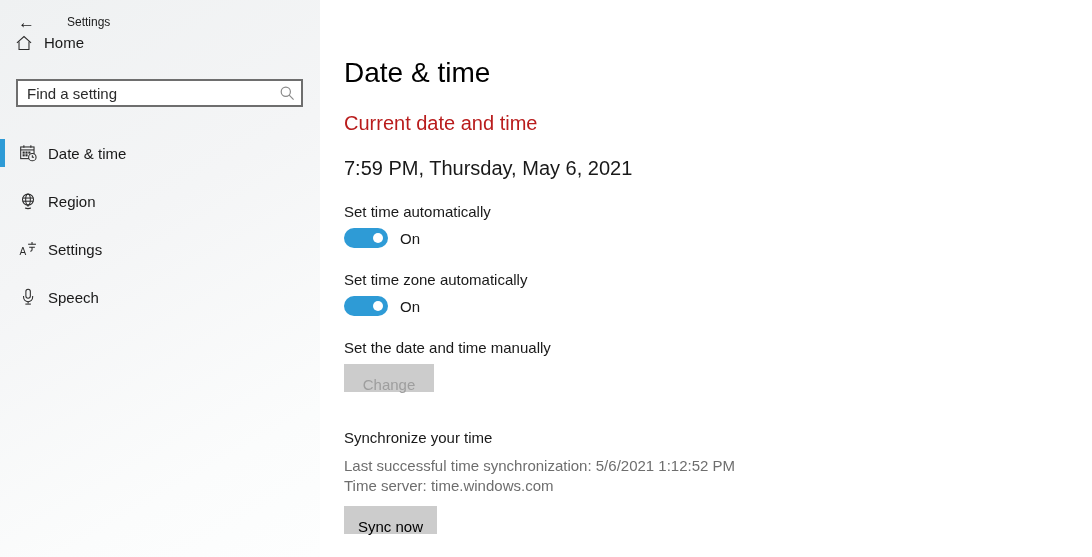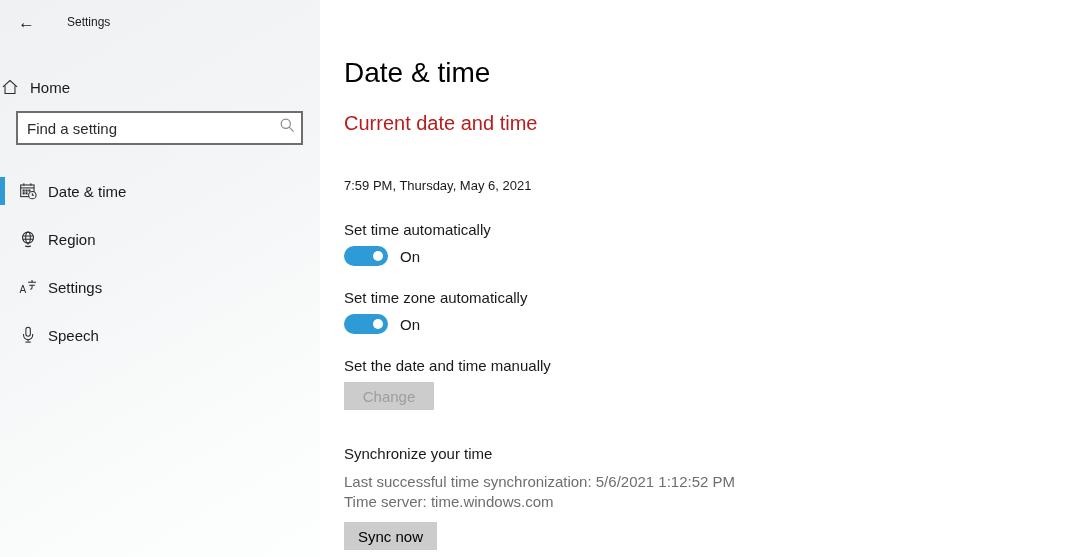--- a/index.html
+++ b/index.html
@@ -5,52 +5,52 @@
   html,body{margin:0;padding:0;background:#fff;}
   body{font-family:"Liberation Sans",sans-serif;color:#191919;-webkit-font-smoothing:antialiased;}
   .app{position:relative;width:1092px;height:557px;overflow:hidden;background:#fff;}
 
   
   .sidebar{position:absolute;left:0;top:0;width:320px;height:100%;
     background:linear-gradient(150deg,#eff1f2 0%,#f4f5f6 40%,#fbfcfc 80%,#fdfefe 100%);}
   .sb-header{display:flex;align-items:center;padding:10px 0 0 18px;height:24px;}
   .back{font-size:17px;color:#1a1a1a;cursor:pointer;line-height:1;}
   .sb-title{margin-left:32px;font-size:12px;color:#1a1a1a;}
-  .home-row{display:flex;align-items:flex-end;margin-top:32px;padding-left:0;height:30px;font-size:15px;cursor:pointer;}
+  .home-row{display:flex;align-items:flex-start;padding-left:14px;height:30px;font-size:15px;cursor:pointer;}
   .home-row .icon,.nav-item .icon{width:19px;display:flex;justify-content:center;align-items:center;}
   .row-label{margin-left:11px;}
   .search-wrap{position:relative;margin:15px 17px 0 16px;}
-  .search-input{width:100%;height:34px;box-sizing:border-box;border:2px solid #6e6e6e;background:#fff;
+  .search-input{width:100%;height:28px;box-sizing:border-box;border:2px solid #6e6e6e;background:#fff;
     font-family:inherit;font-size:15px;color:#1a1a1a;padding:0 32px 0 9px;outline:none;}
   .search-input::placeholder{color:#2b2b2b;opacity:1;}
   .search-ico{position:absolute;right:7px;top:6px;cursor:pointer;}
   .section-header{margin:23px 0 0 16px;font-size:15px;font-weight:700;color:#1a1a1a;}
   .nav{margin-top:22px;}
   .nav-item{position:relative;height:48px;display:flex;align-items:center;padding-left:18px;font-size:15px;cursor:pointer;}
   .accent-bar{display:none;position:absolute;left:0;top:10px;width:5px;height:28px;background:var(--accent,#2e9bd6);}
   .nav-item.on-sel .accent-bar{display:block;}
   svg.ic{stroke:#2b2b2b;fill:none;stroke-width:1;}
   svg.ic text{stroke:none;fill:#2b2b2b;}
 
   
   .main{position:absolute;left:320px;top:0;right:0;bottom:0;background:#fff;padding:56px 40px 0 24px;box-sizing:border-box;}
   .page-title{margin:0;font-size:28px;font-weight:300;line-height:34px;color:#000;}
   .sub-heading{margin:20px 0 0 0;font-size:20px;font-weight:400;line-height:26px;color:#b91c1c;}
-  .current-value{margin-top:40px;font-size:13px;line-height:20px;}
+  .current-value{margin-top:22px;font-size:20px;line-height:20px;}
   .setting-label{font-size:15px;line-height:20px;}
   .lbl-1{margin-top:24px;}
   .lbl-2,.lbl-3{margin-top:22px;}
   .toggle-row{display:flex;align-items:center;margin-top:6px;height:20px;}
   .toggle{position:relative;width:44px;height:20px;border-radius:10px;background:#fff;border:1px solid #333;box-sizing:border-box;cursor:pointer;}
   .toggle.on{background:var(--accent,#2e9bd6);border:none;}
   .toggle .knob{position:absolute;top:5px;left:5px;width:10px;height:10px;border-radius:50%;background:#333;}
   .toggle.on .knob{left:auto;right:5px;background:#fff;top:5px;}
   .toggle-state{margin-left:12px;font-size:15px;text-align:right;}
   .btn{display:inline-block;min-width:90px;height:28px;margin-top:6px;border:none;background:var(--button-bg,#cccccc);
-    font-family:inherit;font-size:15px;color:#000;padding:3px 14px;cursor:pointer;}
+    font-family:inherit;font-size:15px;color:#000;padding:12px 14px;cursor:pointer;}
   .btn.disabled{color:var(--disabled-text,#9e9e9e);cursor:default;}
   .sync-heading{margin-top:34px;font-size:15px;line-height:20px;}
   .muted{color:var(--muted-text,#6e6e6e);font-size:15px;line-height:20px;}
   .muted.first{margin-top:8px;}
   .sync-btn{margin-top:10px;}
 </style>
 </head>
 <body>
 
 <div class="app">

